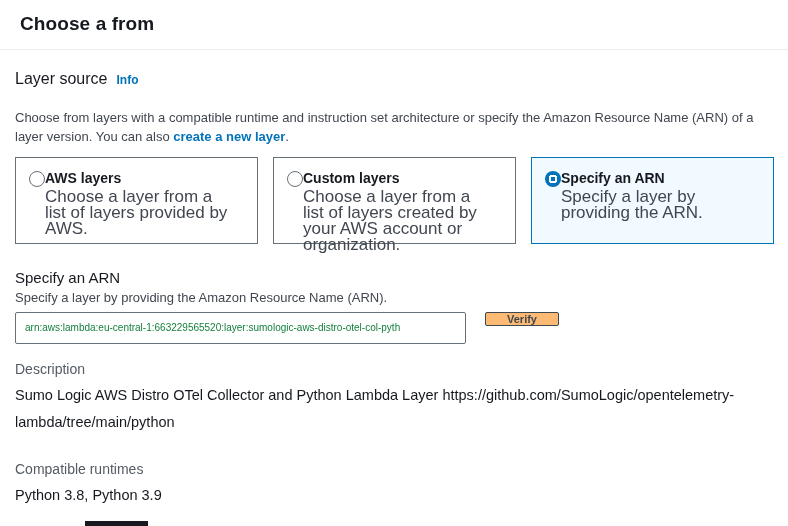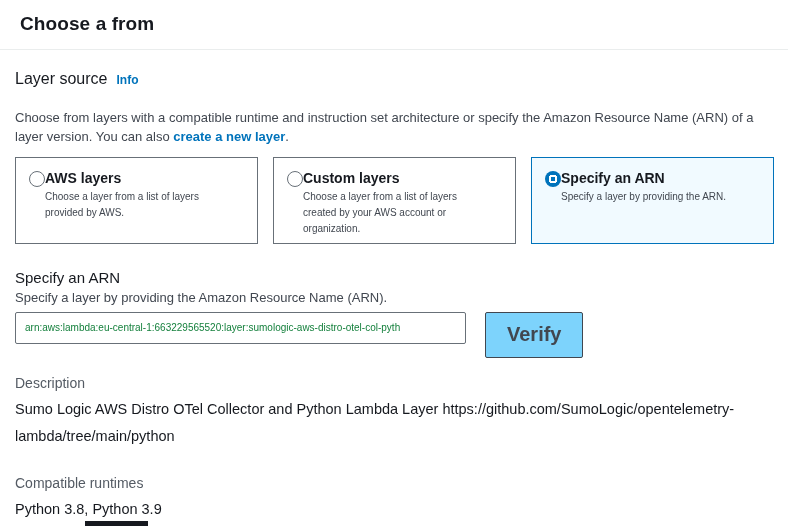--- a/index.html
+++ b/index.html
@@ -85,21 +85,21 @@
     background: radial-gradient(circle, #0073bb 0 2.5px, #ffffff 2.5px 4.5px, #0073bb 4.5px 8px);
   }
   .card-title {
     font-size: 14px;
     font-weight: 700;
     color: #16191f;
     line-height: 17px;
   }
   .card-desc {
     margin-top: 2px;
-    font-size: 10px;
+    font-size: 17px;
     line-height: 16px;
     color: #414750;
     max-width: 188px;
   }
 
   .arn-section { margin-top: 25px; }
   .arn-label { font-size: 15px; color: #16191f; }
   .arn-sublabel { margin-top: 4px; font-size: 13px; color: #414750; }
   .arn-row { margin-top: 7px; display: flex; align-items: flex-start; gap: 19px; }
   .arn-input {
@@ -109,27 +109,27 @@
     border-radius: 2px;
     padding: 0 9px;
     font-family: "Liberation Sans", "DejaVu Sans", sans-serif;
     font-size: 10px;
     color: #15803d;
     background: #ffffff;
     outline: none;
     text-overflow: clip;
   }
   .verify-btn {
-    height: 46px;
+    height: 14px;
     padding: 0 21px;
-    background: #7dd3fc;
+    background: #fdba74;
     border: 1px solid #414750;
     border-radius: 2px;
     font-family: "Liberation Sans", "DejaVu Sans", sans-serif;
-    font-size: 20px;
+    font-size: 11px;
     font-weight: 700;
     color: #414750;
     cursor: pointer;
   }
 
   .details { margin-top: 15px; }
   .detail-group { margin-bottom: 23px; }
   .detail-label {
     font-size: 14px;
     color: #545b64;

